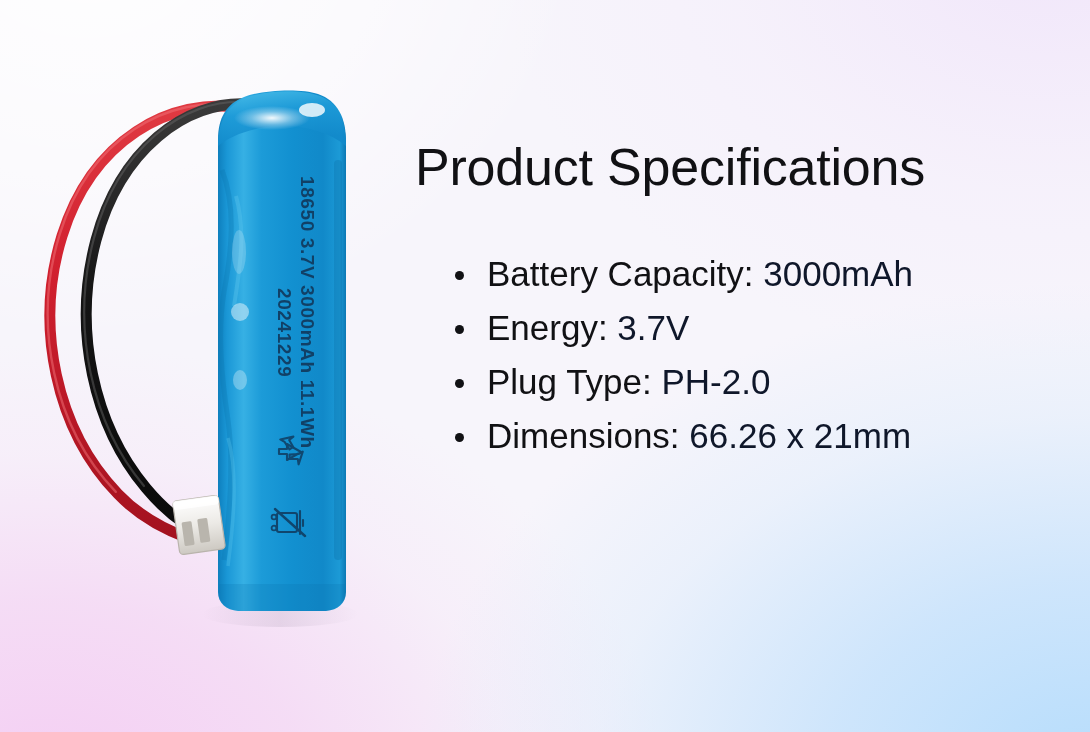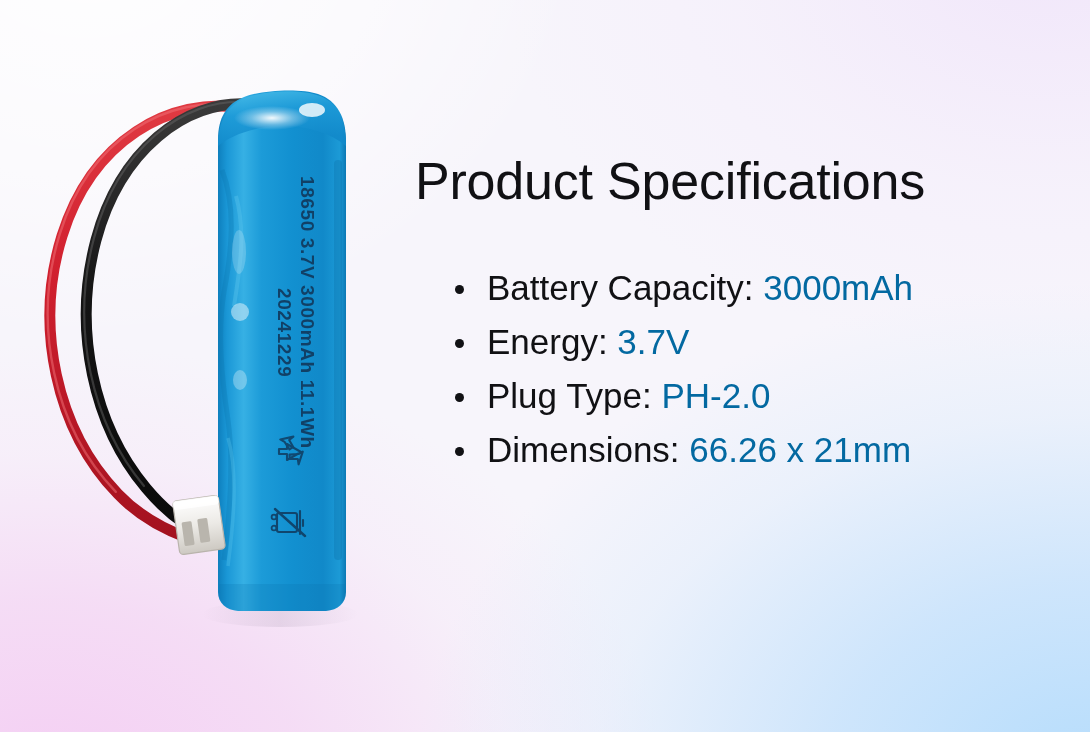--- a/index.html
+++ b/index.html
@@ -64,21 +64,21 @@
     top: 140px;
     width: 640px;
   }
 
   .spec-title {
     font-size: 52px;
     font-weight: 400;
     color: #111114;
     letter-spacing: -0.2px;
     line-height: 1.05;
-    margin: 14px 0 52px 0;
+    margin: 0 0 52px 0;
     white-space: nowrap;
   }
 
   .spec-list {
     list-style: none;
     margin: 0;
     padding: 0;
   }
 
   .spec-item {
@@ -93,21 +93,21 @@
     content: "";
     position: absolute;
     left: 40px;
     top: 24px;
     width: 9px;
     height: 9px;
     border-radius: 50%;
     background: #111114;
   }
   .spec-value {
-    color: #0369a1;
+    color: #0f172a;
     text-align: right;
   }
 
   
   .battery-figure {
     position: absolute;
     left: 0;
     top: 0;
     width: 420px;
     height: 732px;

